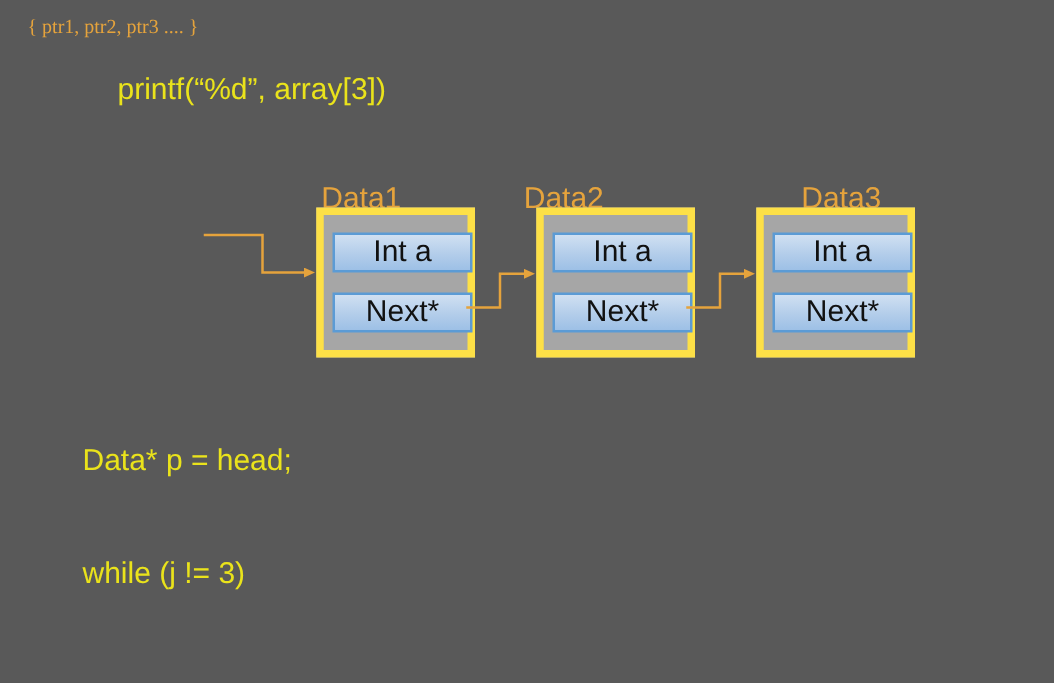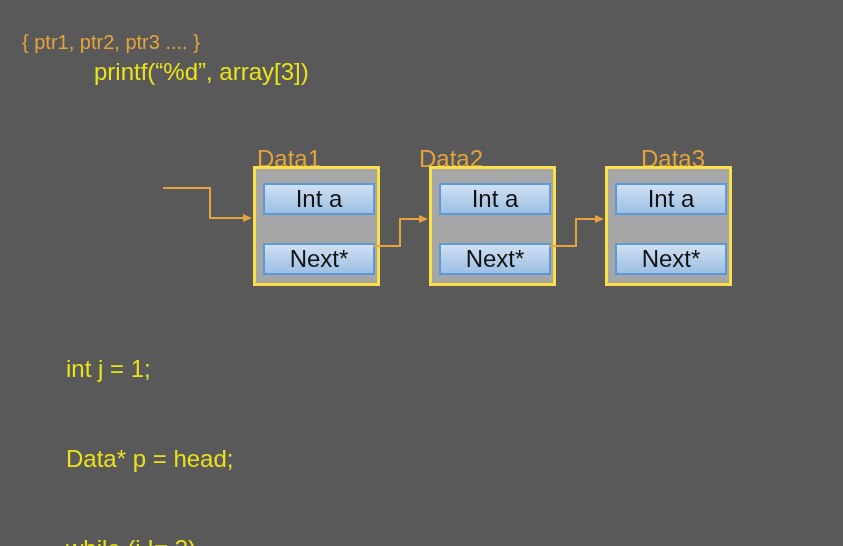--- a/index.html
+++ b/index.html
@@ -8,55 +8,55 @@
     background:#595959;
     font-family:"Liberation Sans", sans-serif;
     overflow:hidden;
   }
   #stage{position:relative;width:843px;height:546px;}
 
   .amber{color:#E5A33C;}
   .yellow{color:#EAE31B;}
 
   .intro-line1{
-    position:absolute;left:22px;top:26px;
-    font-size:20px;line-height:32px;white-space:pre;
+    position:absolute;left:22px;top:6px;
+    font-size:16px;line-height:32px;white-space:pre;font-family:Liberation Serif, serif;
   }
   .intro-line2{
     position:absolute;left:94px;top:56px;
     font-size:24px;line-height:32px;white-space:pre;
   }
   .head-label{
     position:absolute;left:18px;top:174px;
     font-size:24px;line-height:28px;white-space:pre;
   }
 
   .node{
     position:absolute;top:166px;width:127px;height:120px;
-    background:#A6A6A6;border:3px solid #fde047;
+    background:#A6A6A6;border:6px solid #fde047;
     box-sizing:border-box;
   }
   .node-title{
     position:absolute;top:131px;
     font-size:24px;line-height:28px;color:#E5A33C;white-space:pre;margin-top:14px;
   }
   #node-1{left:253px;} #title-1{left:257px;}
   #node-2{left:429px;} #title-2{left:419px;}
   #node-3{left:605px;} #title-3{left:641px;}
 
   .field{
     position:absolute;left:7px;width:112px;height:32px;
     background:linear-gradient(to bottom,#D0E0F2 0%,#B3CDEA 55%,#9DC0E6 100%);
     border:2px solid #5B9BD5;
     box-sizing:border-box;
     display:flex;align-items:center;justify-content:center;
     font-size:24px;color:#111;white-space:pre;
   }
   .field-a{top:14px;}
-  .field-next{top:62px;margin-top:12px;}
+  .field-next{top:62px;}
 
   #connectors{
     position:absolute;left:0;top:0;width:843px;height:546px;
     pointer-events:none;
   }
 
   .code-block{
     position:absolute;left:66px;top:294px;
     font-size:24px;line-height:30px;
     white-space:pre;
@@ -93,21 +93,20 @@
       <marker id="arrowhead" markerWidth="9" markerHeight="8" refX="1" refY="4" orient="auto" markerUnits="userSpaceOnUse">
         <path d="M0,0 L9,4 L0,8 Z" fill="#E5A33C"></path>
       </marker>
     </defs>
     <path d="M163,188 L210,188 L210,218 L244,218" fill="none" stroke="#E5A33C" stroke-width="2" marker-end="url(#arrowhead)"></path>
     <path d="M373,246 L400,246 L400,219 L420,219" fill="none" stroke="#E5A33C" stroke-width="2" marker-end="url(#arrowhead)"></path>
     <path d="M549,246 L576,246 L576,219 L596,219" fill="none" stroke="#E5A33C" stroke-width="2" marker-end="url(#arrowhead)"></path>
   </svg>
 
   <div class="code-block yellow">
-    <div>int j = 1;</div>
     <div>Data* p = head;</div>
     <div>while (j != 3)</div>
     
     
     
     
     
   </div>
 
 </div>

